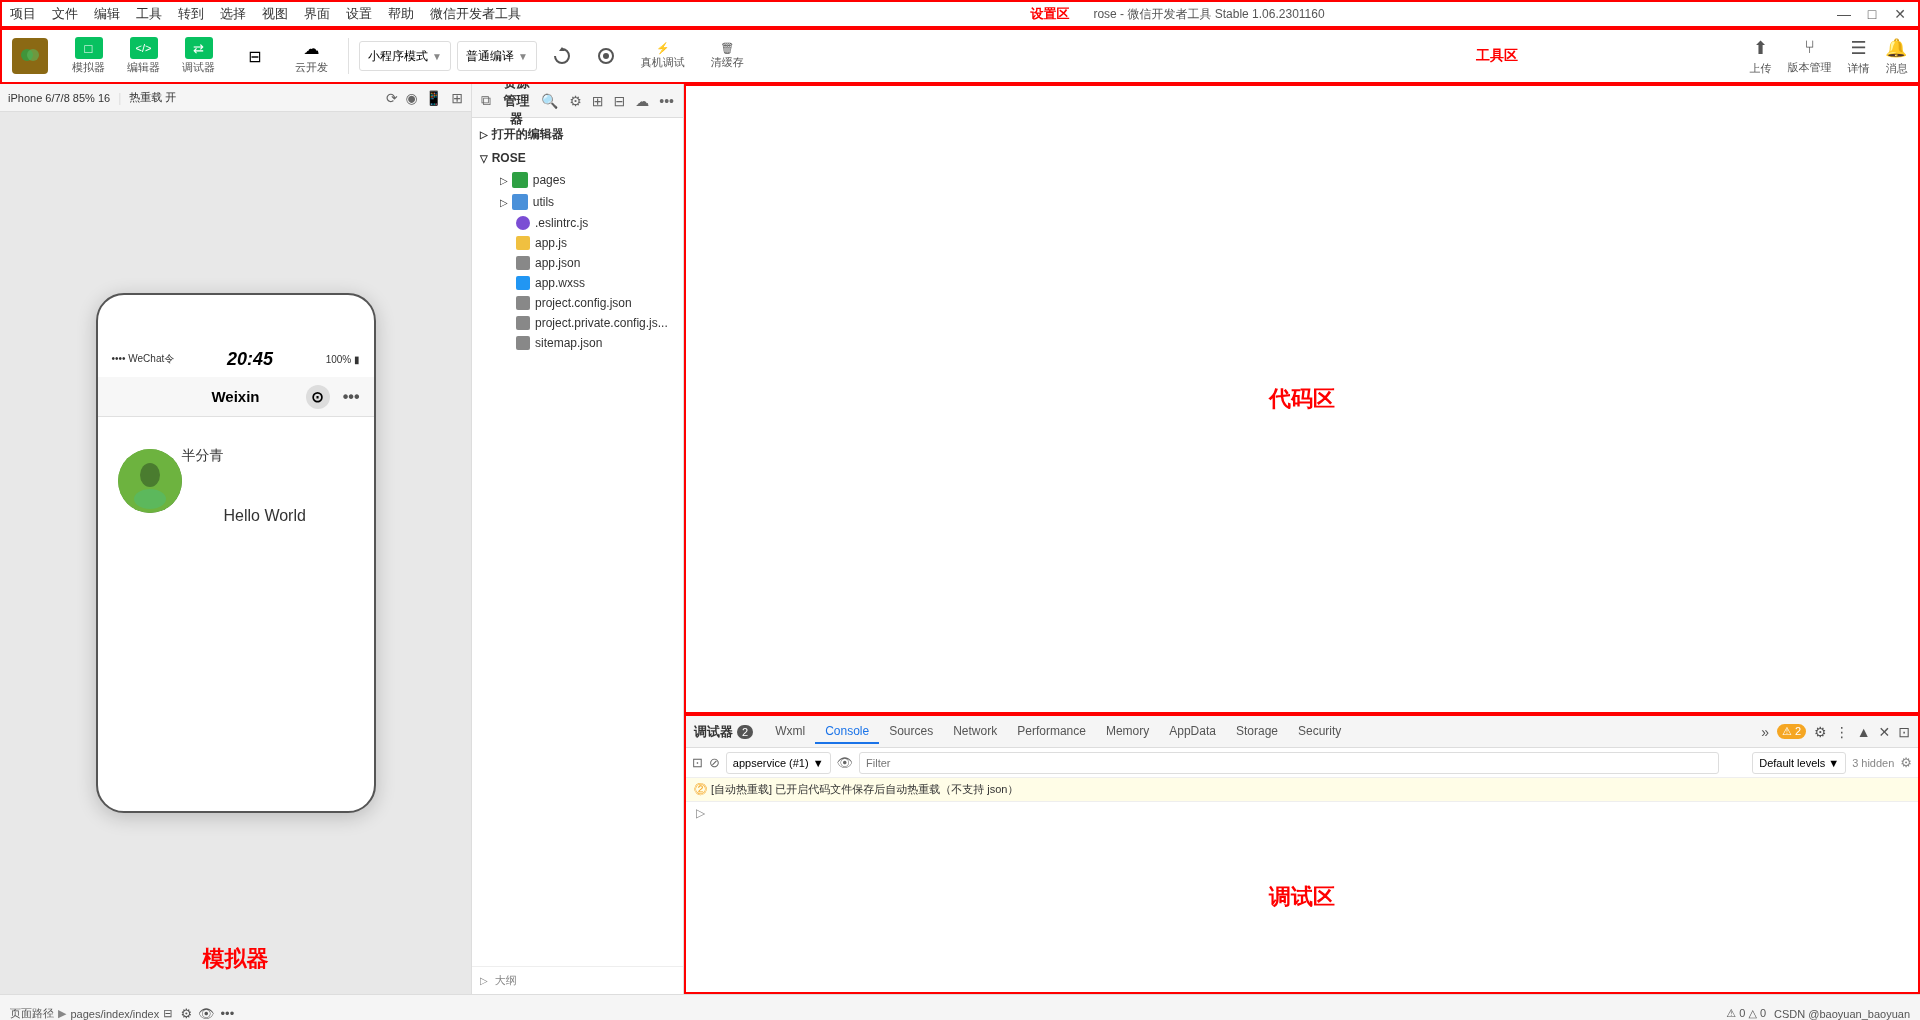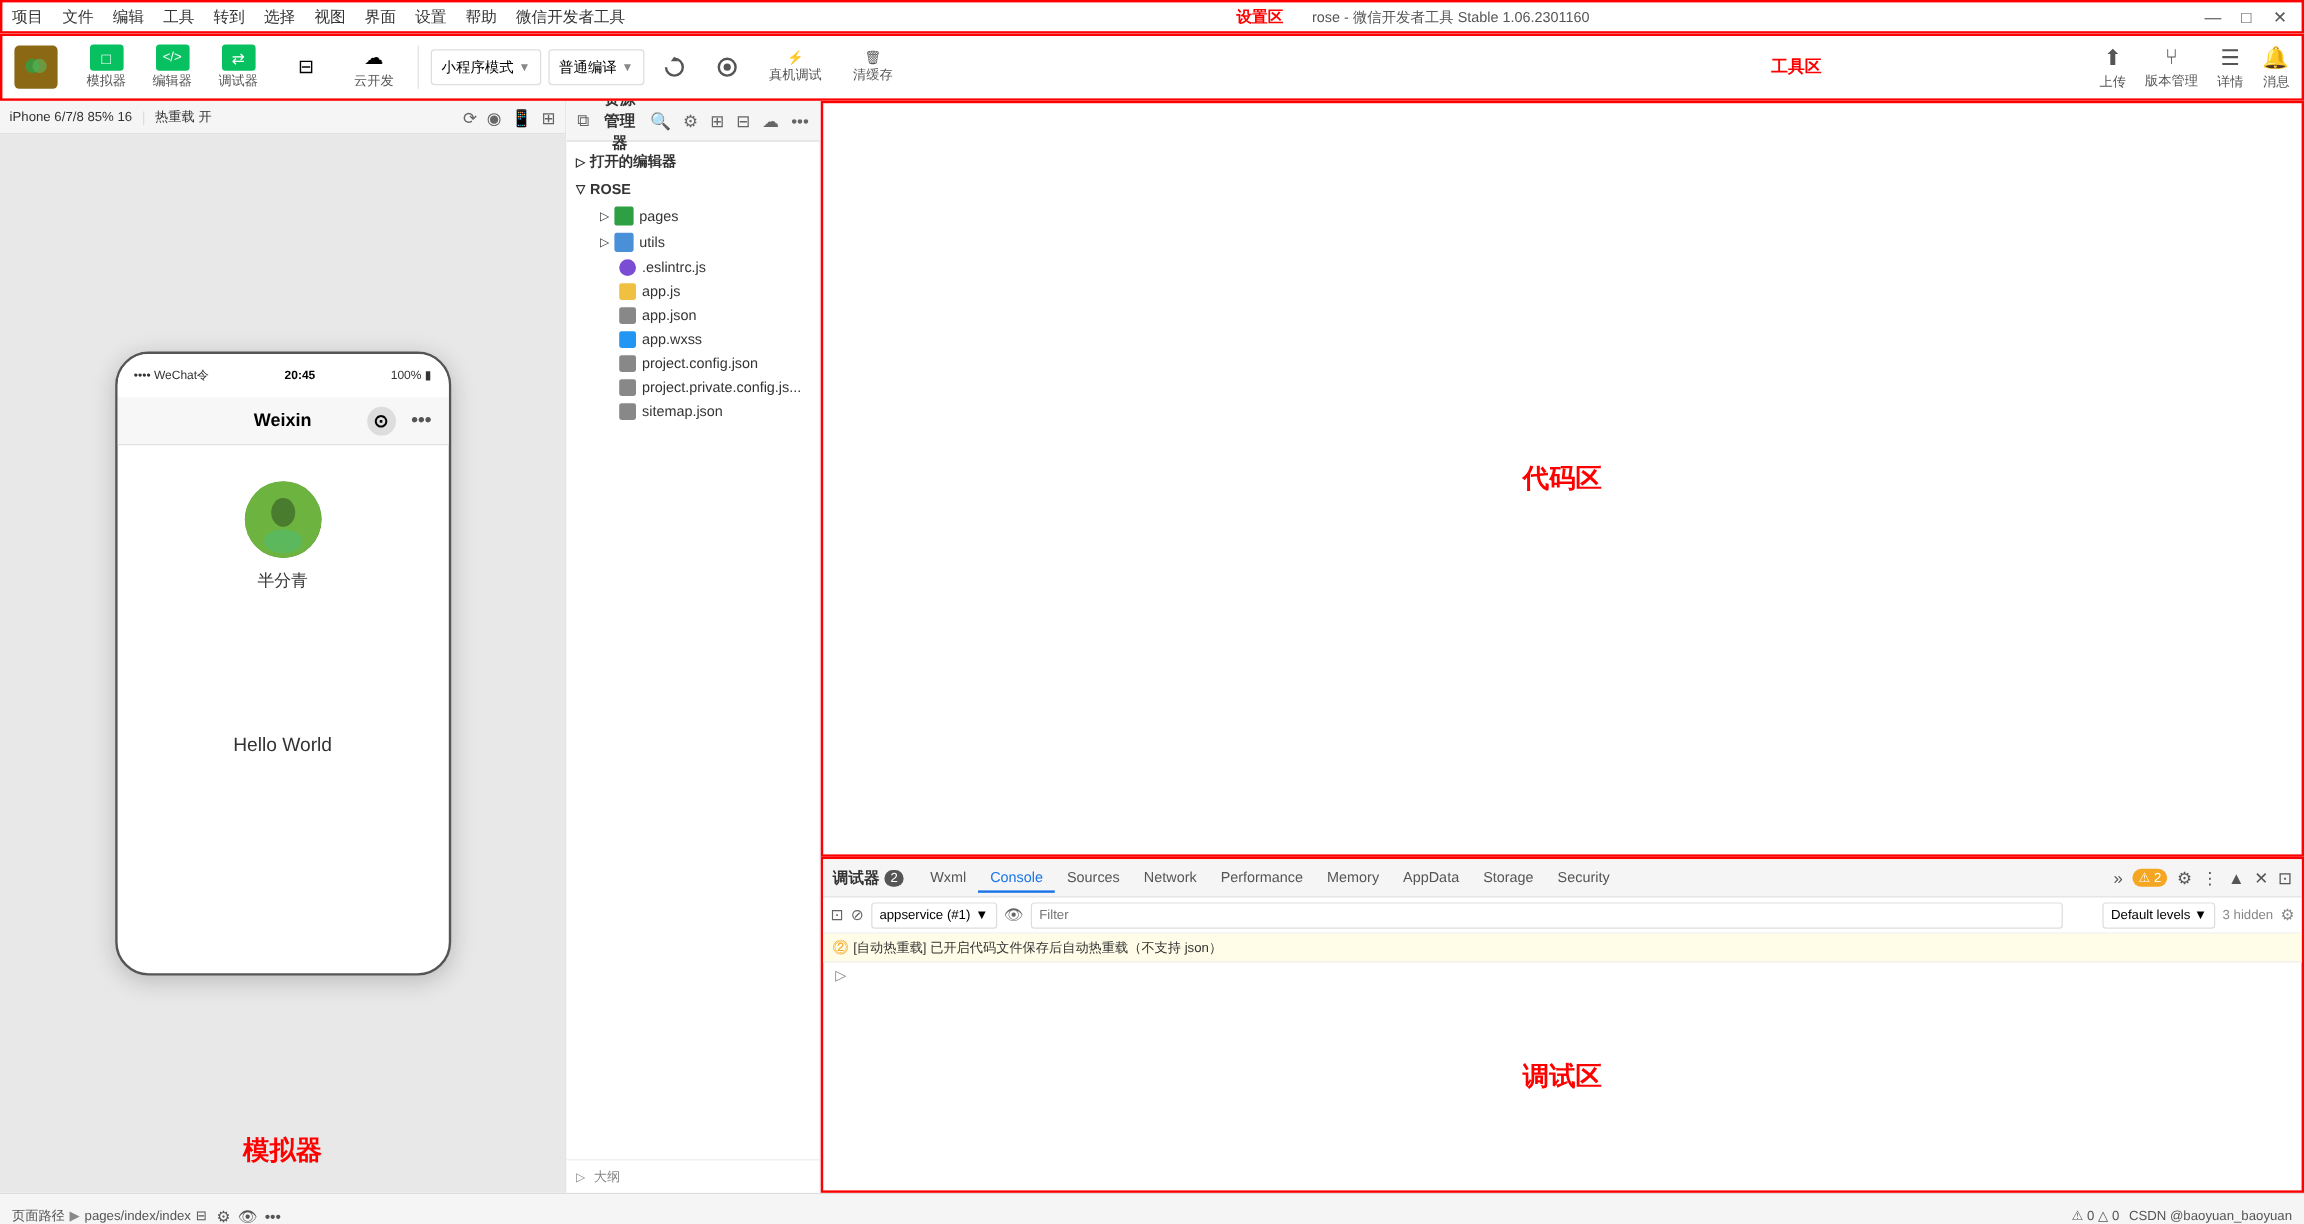--- a/index.html
+++ b/index.html
@@ -95,41 +95,42 @@
       box-shadow: 0 4px 20px rgba(0,0,0,0.2);
     }
     #phone-status-bar {
       height: 36px;
       background: #fff;
       display: flex;
       align-items: center;
       justify-content: space-between;
       padding: 0 14px;
       font-size: 11px;
+      margin-top: 46px;
     }
     .phone-signal { color: #333; font-size: 10px; }
-    .phone-time { font-size: 10px; font-weight: bold; }
+    .phone-time { font-size: 18px; font-weight: bold; font-style: italic; }
     .phone-battery { font-size: 10px; color: #333; text-align: center; }
     #phone-nav-bar {
       height: 40px;
       background: #f7f7f7;
       border-bottom: 1px solid #e0e0e0;
       display: flex;
       align-items: center;
       justify-content: center;
       position: relative;
       font-size: 15px;
       font-weight: bold;
     }
     .phone-nav-dots { position: absolute; right: 14px; font-size: 16px; color: #555; }
     .phone-nav-record { position: absolute; right: 44px; width: 24px; height: 24px; border-radius: 50%; background: #ddd; display: flex; align-items: center; justify-content: center; }
     #phone-content {
       padding: 30px 20px;
       display: flex;
-      flex-direction: column;
+      flex-direction: row;
       align-items: center;
     }
     .phone-avatar {
       width: 64px; height: 64px; border-radius: 50%;
       background: linear-gradient(135deg, #6db33f, #4a7c2f);
       margin-bottom: 10px;
       overflow: hidden;
       display: flex; align-items: center; justify-content: center;
     }
     .phone-name { font-size: 14px; color: #333; margin-bottom: 60px; }

